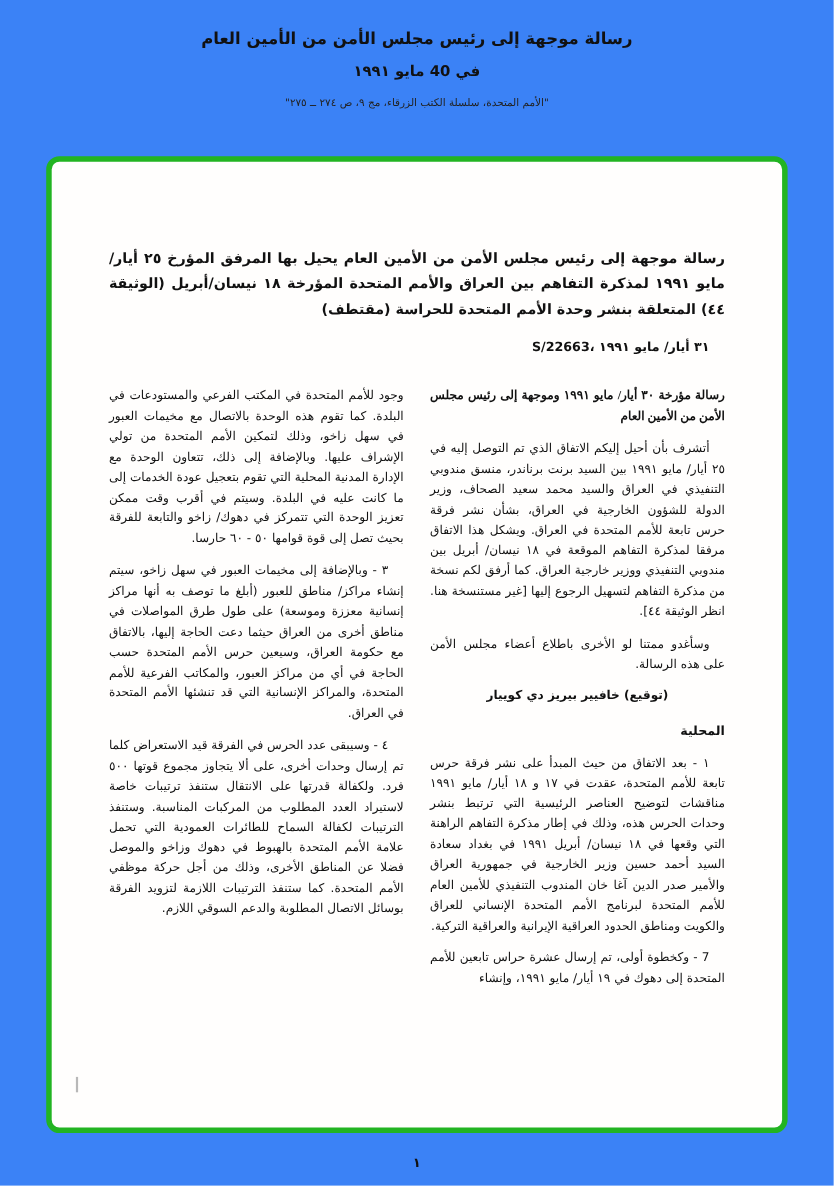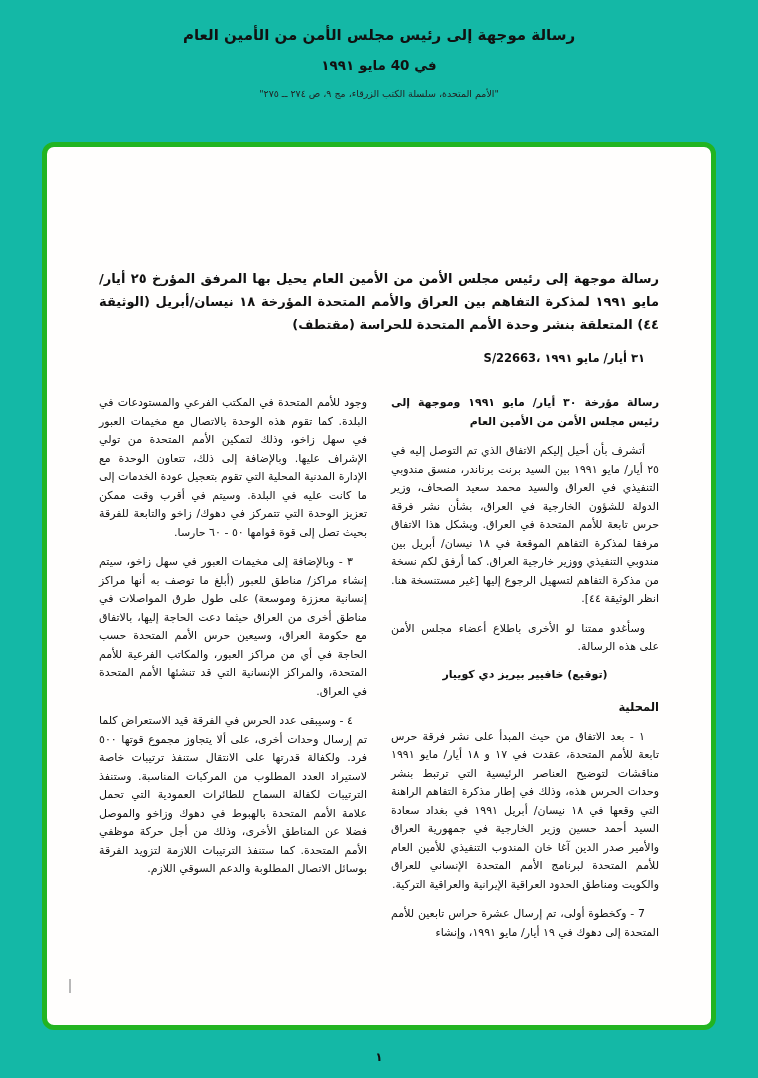--- a/index.html
+++ b/index.html
@@ -1,59 +1,59 @@
 <!DOCTYPE html>
 <html lang="ar"><head>
 <meta charset="utf-8">
 <style>
   html,body{margin:0;padding:0;background:#ffffff;}
   .page{
     position:relative;
     width:758px;height:1078px;
-    background:#14b8a6;
+    background:#3b82f6;
     font-family:"DejaVu Sans",sans-serif;
     color:#111;
     overflow:hidden;
   }
   
   .doc-header{ text-align:center; padding-top:26px; direction:rtl; }
   .doc-header .title-1{ font-size:15px; font-weight:bold; letter-spacing:.2px; }
   .doc-header .title-2{ font-size:13.5px; font-weight:bold; margin-top:13px; }
   .doc-header .source-note{ font-size:9.5px; margin-top:15px; color:#222; }
 
   
   .scan-frame{
     position:absolute; left:42px; top:142px;
     width:664px; height:878px;
     border:5px solid #22b422;
     border-radius:12px;
     background:#fffefd;
     overflow:hidden; box-sizing:content-box;
   }
-  .scan-content{ direction:rtl; padding:120px 52px 0 52px; }
+  .scan-content{ direction:rtl; padding:77px 52px 0 52px; }
 
   .scan-title{
     font-weight:bold; font-size:13px; line-height:23px;
     text-align:justify;
   }
   .doc-symbol-line{
     direction:ltr; text-align:right;
     font-weight:bold; font-size:11.5px;
     margin:15px 14px 0 0;
   }
 
   
   .columns{ display:flex; gap:24px; margin-top:18px; align-items:flex-start; }
   .col{
     width:268px; font-size:11px; line-height:18.5px;
     text-align:justify;
   }
   .col p{ margin:11px 0 9px 0; text-indent:14px; }
   .col p.no-indent{ text-indent:0; }
-  .salutation{ font-weight:bold; text-indent:0 !important; }
+  .salutation{ font-weight:bold; text-indent:0 !important;font-family:Liberation Serif, serif; }
   .signature{ font-weight:bold; text-align:center; text-indent:0 !important; margin:2px 0 14px 0 !important; }
   .annex-heading{ font-weight:bold; font-size:11.5px; margin:4px 0 10px 0; }
 
   .scan-artifact{
     position:absolute; left:22px; bottom:32px;
     width:2px; height:14px; background:#9a9a9a; opacity:.7;
   }
 
   
   .page-number{

